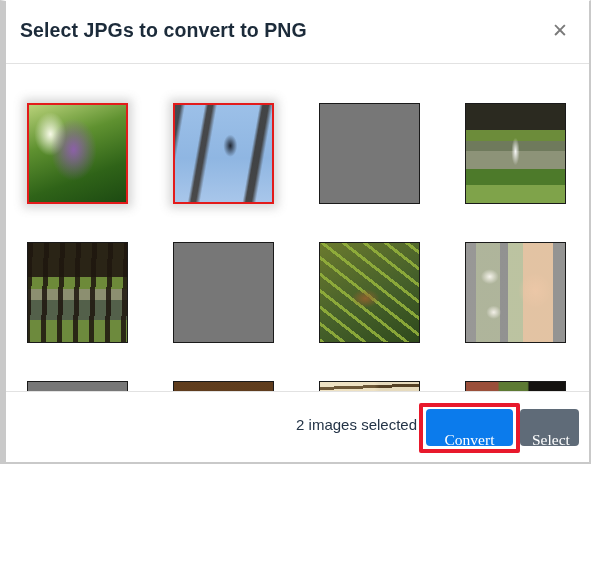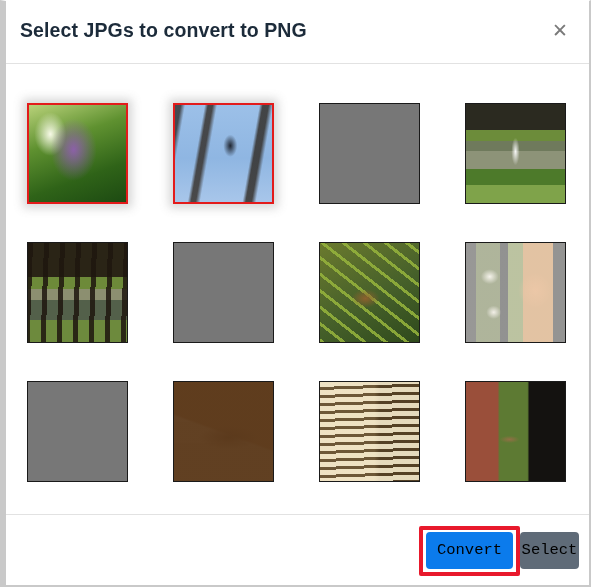--- a/index.html
+++ b/index.html
@@ -12,21 +12,21 @@
     height: 587px;
     font-family: "Liberation Sans", sans-serif;
     overflow: hidden;
   }
 
   
   .dialog {
     position: absolute;
     left: 0; top: 0;
     width: 591px;
-    height: 587px;
+    height: 464px;
     box-sizing: border-box;
     background: #ffffff;
     border-left: 6px solid #c9c9c9;
     border-right: 2px solid #c9c9c9;
     border-top: 1px solid #ffffff;
     border-bottom: 2px solid #c9c9c9;
     display: flex;
     flex-direction: column;
   }
 
@@ -120,25 +120,25 @@
     font-size: 15px;
     color: #243447;
     white-space: nowrap;
   }
   .btn {
     position: absolute;
     top: 17px;
     height: 37px;
     border: none;
     border-radius: 4px;
-    font-family: Liberation Mono, monospace;
+    font-family: Liberation Serif, serif;
     font-size: 15.5px;
-    color: #000000;
+    color: #ffffff;
     cursor: pointer;
-    padding: 0;
+    padding: 12px;
     line-height: 37px;
     text-align: center;
   }
   .btn-convert {
     left: 420px;
     width: 87px;
     background: #0b7bec;
   }
   .btn-close {
     left: 514px;
@@ -203,18 +203,19 @@
         <div class="thumb-cell">
           <div class="thumb-img" aria-label="stack-of-book-pages-edge-on" style="background-image: repeating-linear-gradient(178deg, rgba(240, 228, 198, 0.95) 0px, rgba(240, 228, 198, 0.95) 5px, rgba(92, 70, 40, 0.85) 5px, rgba(92, 70, 40, 0.85) 8px), linear-gradient(90deg, rgb(205, 185, 140) 0px, rgb(205, 185, 140) 55%, rgb(42, 32, 22) 60%, rgb(42, 32, 22) 100%);"></div>
         </div>
         <div class="thumb-cell">
           <div class="thumb-img" aria-label="lizard-on-red-brick-ledge-by-doorway" style="background-image: radial-gradient(14% 5% at 44% 58%, rgba(150, 110, 70, 0.95), rgba(150, 110, 70, 0) 72%), linear-gradient(90deg, rgb(154, 79, 58) 0px, rgb(154, 79, 58) 32%, rgb(93, 122, 51) 34%, rgb(93, 122, 51) 62%, rgb(20, 18, 16) 64%, rgb(20, 18, 16) 100%), linear-gradient(rgba(0, 0, 0, 0.05) 0px, rgba(0, 0, 0, 0.05) 60%, rgba(120, 60, 40, 0.9) 62%, rgba(120, 60, 40, 0.9) 100%);"></div>
         </div>
       </div>
   </div>
 
   <div class="dialog-footer">
+    <div class="selected-count">2 images selected</div>
     <button class="btn btn-convert">Convert</button>
     <button class="btn btn-close">Select</button>
     <div class="annot-box"></div>
   </div>
 
 </div>
 
 </body></html>

